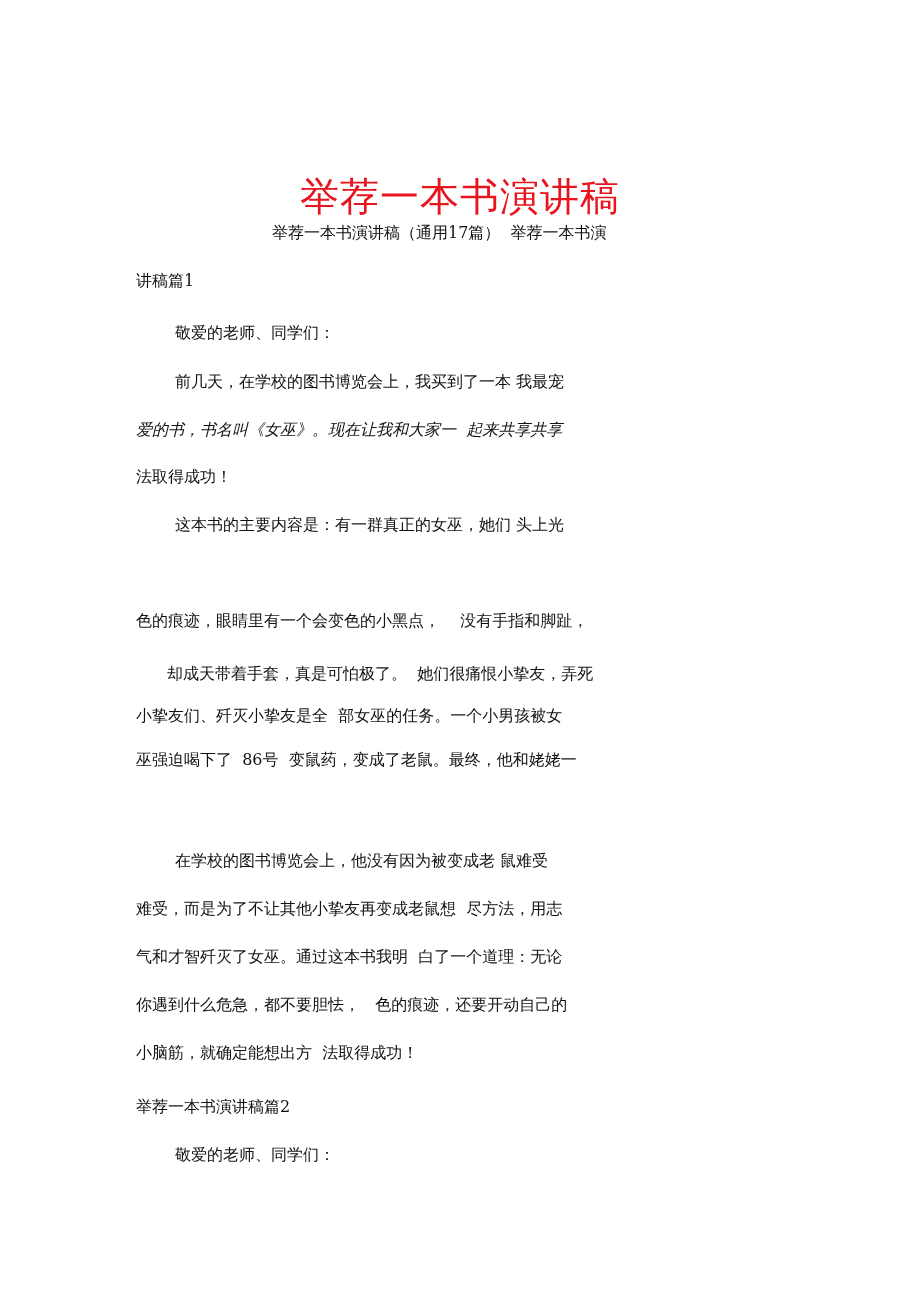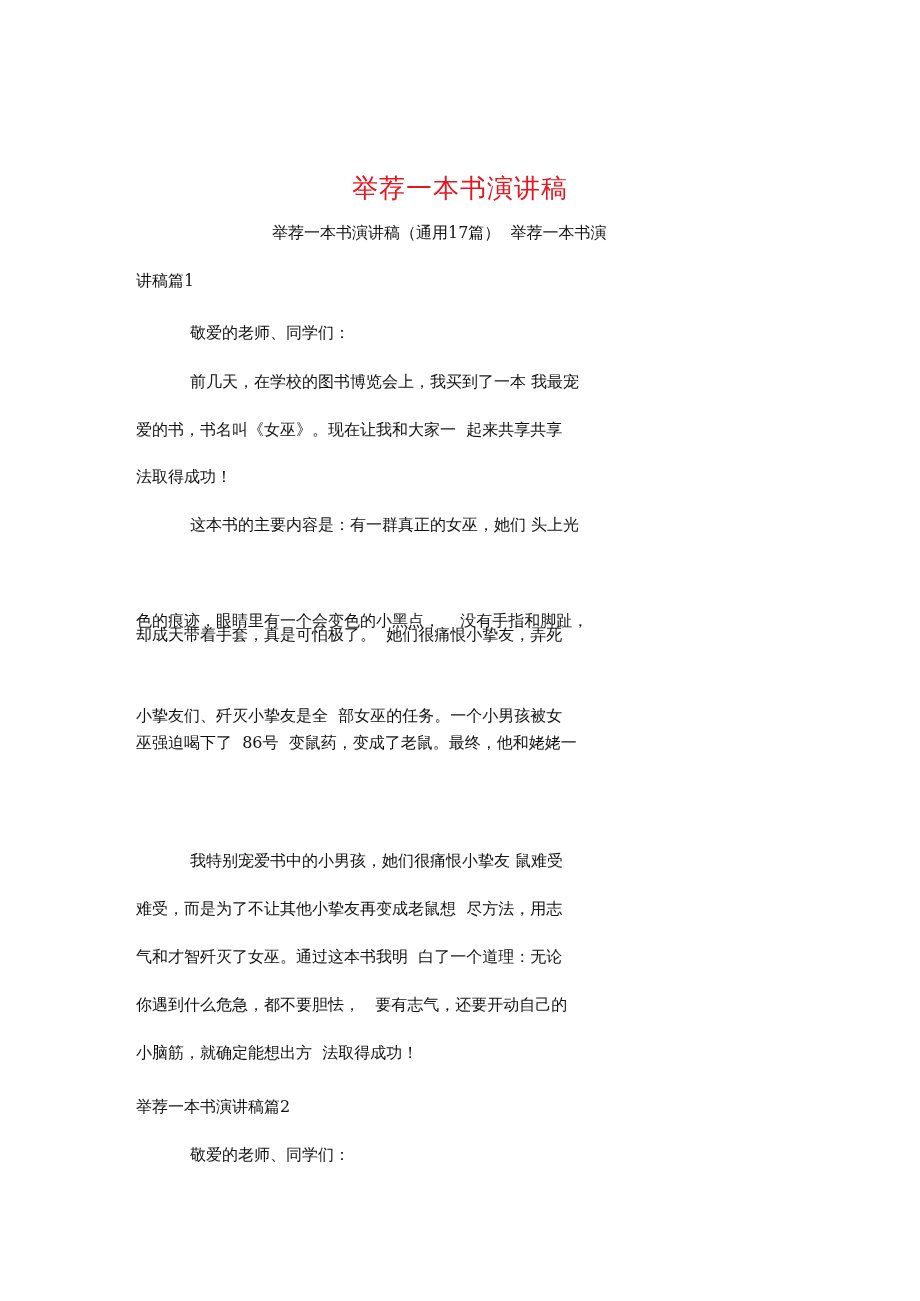--- a/index.html
+++ b/index.html
@@ -20,61 +20,61 @@
       left: 0; top: 0;
       width: 920px;
       height: 1301px;
     }
     .title {
       position: absolute;
       top: 143px;
       left: 0;
       width: 920px;
       text-align: center;
-      font-size: 26px;
+      font-size: 39px;
       line-height: 56px;
       color: #e8141e;
       letter-spacing: 1px;
       font-weight: normal;
     }
     .line {
       position: absolute;
       left: 136px;
       font-size: 16px;
       line-height: 30px;
       white-space: pre;
       color: #111;
     }
-    .indent { left: 190px; }
+    .indent { left: 175px; }
     .sub-indent { left: 272px; }
   </style>
 </head>
 <body>
 
 <div class="page">
 
   <h1 class="title">举荐一本书演讲稿</h1>
 
   <div class="line sub-indent" style="top:218px;">举荐一本书演讲稿（通用17篇）  举荐一本书演</div>
   <div class="line" style="top:266px;">讲稿篇1</div>
 
   <div class="line indent" style="top:318px;">敬爱的老师、同学们：</div>
 
   <div class="line indent" style="top:367px;">前几天，在学校的图书博览会上，我买到了一本 我最宠</div>
-  <div class="line" style="top:415px;">爱的书，书名叫《女巫》。现在让我和大家一  起来共享共享</div>
+  <div class="line" style="top:415px;font-style:italic;">爱的书，书名叫《女巫》。现在让我和大家一  起来共享共享</div>
   <div class="line" style="top:462px;">法取得成功！</div>
 
   <div class="line indent" style="top:510px;">这本书的主要内容是：有一群真正的女巫，她们 头上光</div>
   <div class="line" style="top:606px;text-align:right;">色的痕迹，眼睛里有一个会变色的小黑点，    没有手指和脚趾，</div>
-  <div class="line" style="top:620px;">却成天带着手套，真是可怕极了。  她们很痛恨小挚友，弄死</div>
+  <div class="line" style="top:659px;margin-left:31px;">却成天带着手套，真是可怕极了。  她们很痛恨小挚友，弄死</div>
   <div class="line" style="top:701px;">小挚友们、歼灭小挚友是全  部女巫的任务。一个小男孩被女</div>
-  <div class="line" style="top:728px;">巫强迫喝下了  86号  变鼠药，变成了老鼠。最终，他和姥姥一</div>
+  <div class="line" style="top:745px;">巫强迫喝下了  86号  变鼠药，变成了老鼠。最终，他和姥姥一</div>
 
-  <div class="line indent" style="top:846px;">我特别宠爱书中的小男孩，她们很痛恨小挚友 鼠难受</div>
+  <div class="line indent" style="top:846px;">在学校的图书博览会上，他没有因为被变成老 鼠难受</div>
   <div class="line" style="top:894px;">难受，而是为了不让其他小挚友再变成老鼠想  尽方法，用志</div>
   <div class="line" style="top:942px;">气和才智歼灭了女巫。通过这本书我明  白了一个道理：无论</div>
-  <div class="line" style="top:990px;">你遇到什么危急，都不要胆怯，   要有志气，还要开动自己的</div>
+  <div class="line" style="top:990px;">你遇到什么危急，都不要胆怯，   色的痕迹，还要开动自己的</div>
   <div class="line" style="top:1038px;">小脑筋，就确定能想出方  法取得成功！</div>
 
   <div class="line" style="top:1092px;">举荐一本书演讲稿篇2</div>
   <div class="line indent" style="top:1140px;">敬爱的老师、同学们：</div>
 
 </div>
 
 </body></html>

